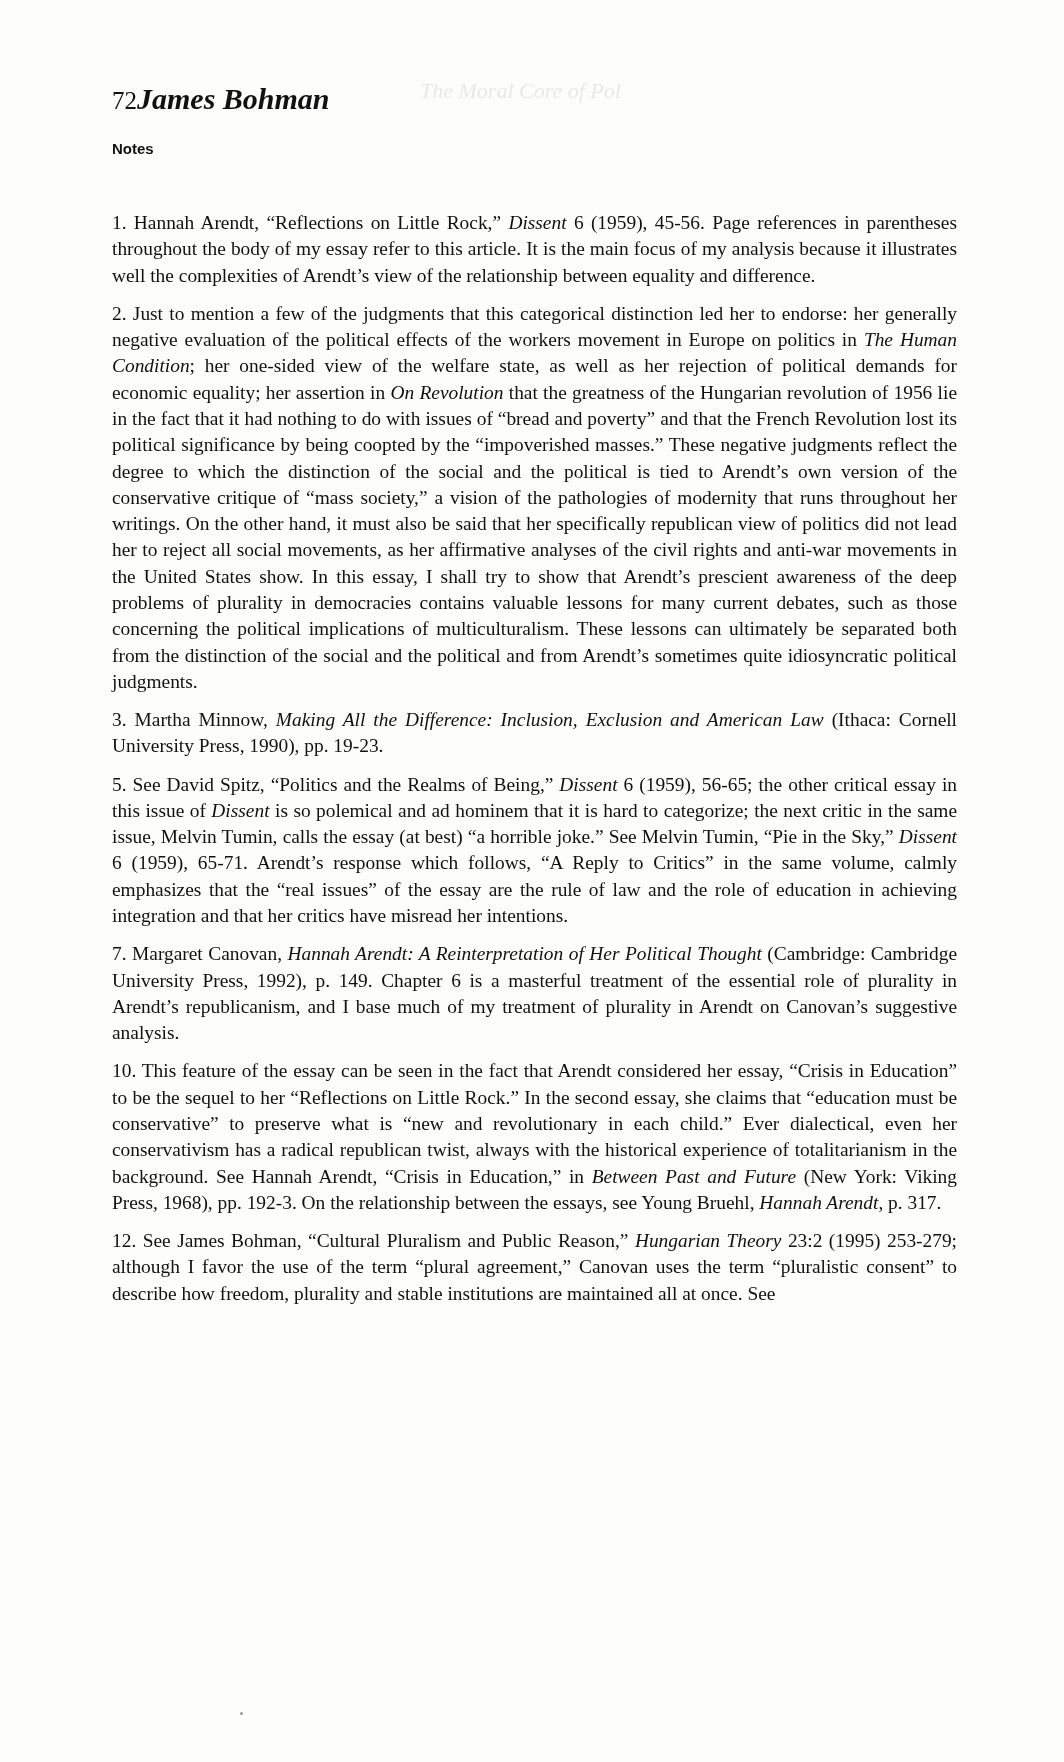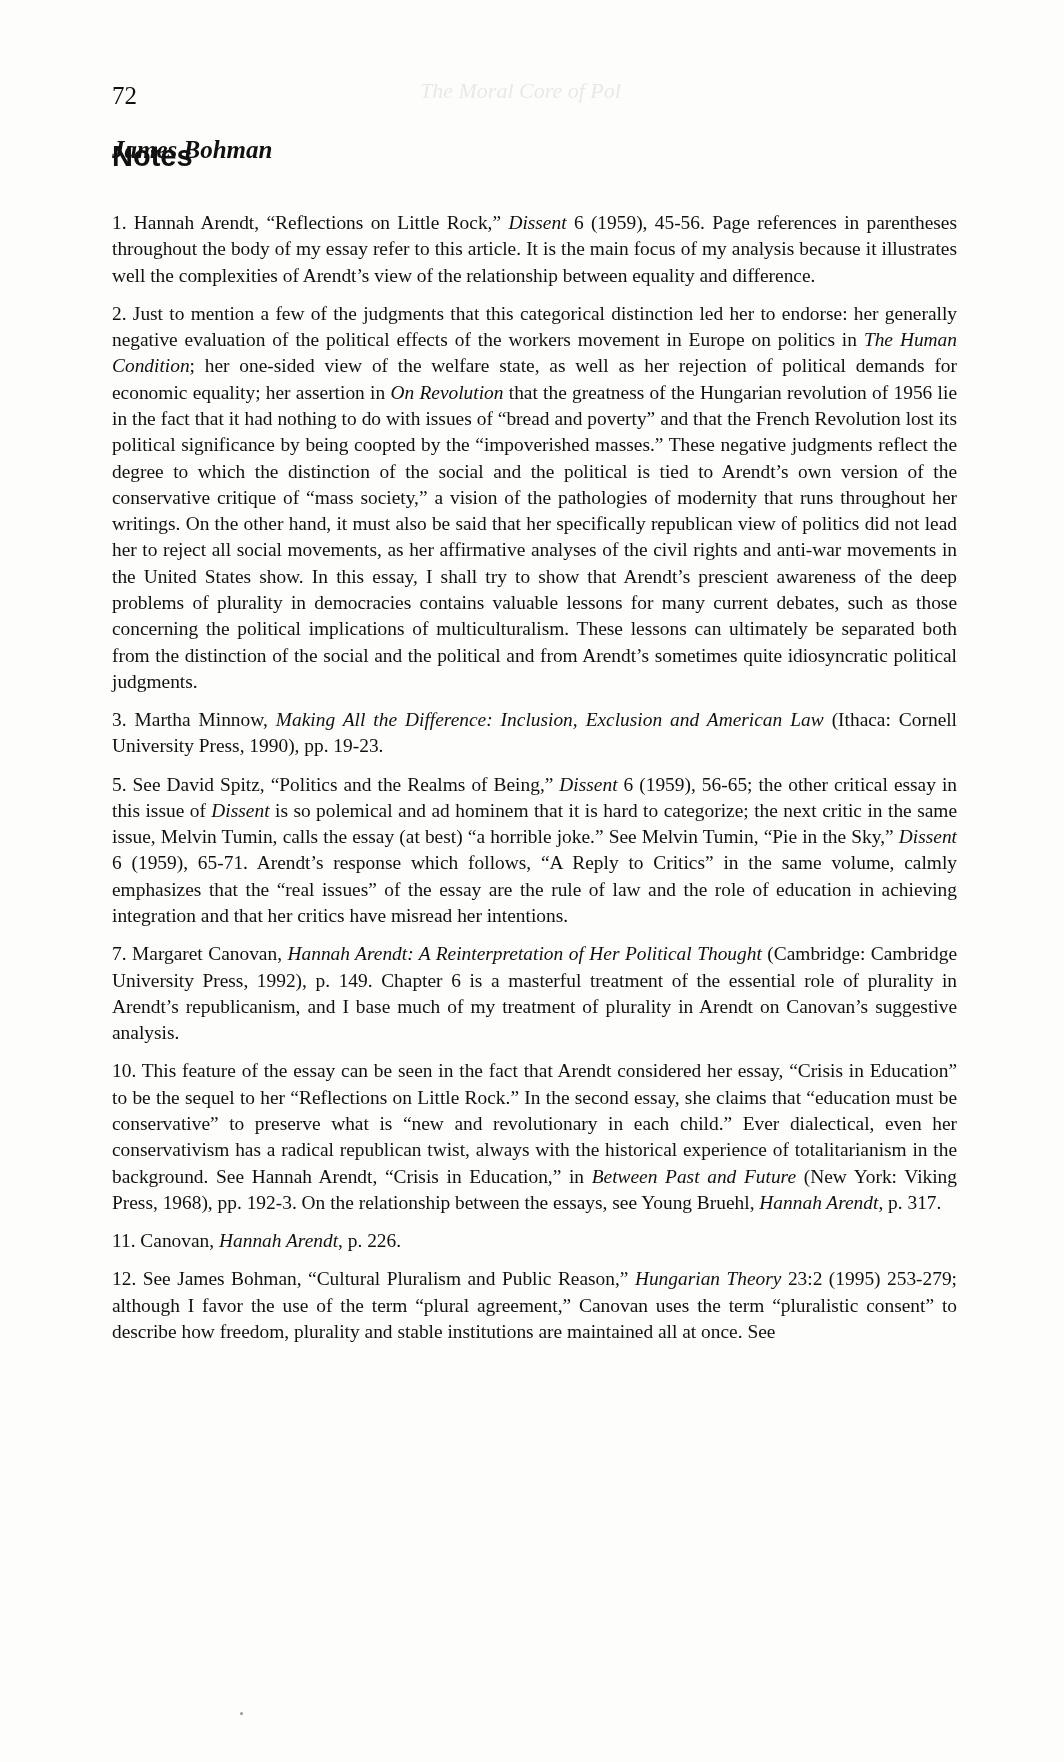--- a/index.html
+++ b/index.html
@@ -30,38 +30,36 @@
     font-style: italic;
     pointer-events: none;
     white-space: nowrap;
   }
   .header {
     position: absolute;
     top: 82px;
     left: 112px;
     display: flex;
     align-items: baseline;
-    gap: 26px;
-    flex-direction: column;
   }
   .folio {
     font-size: 25px;
     font-family: "Liberation Serif", serif;
   }
   .running-title {
-    font-size: 25px;
+    font-size: 30px;
     font-style: italic;
     font-weight: 700;
     font-family: "Liberation Serif", serif;
   }
   .notes-heading {
     position: absolute;
     top: 140px;
     left: 112px;
-    font-size: 29px;
+    font-size: 15px;
     font-weight: 700;
     font-family: "Liberation Sans", sans-serif;
   }
   .body-col {
     position: absolute;
     top: 198px;
     left: 112px;
     width: 845px;
   }
   .note {
@@ -98,18 +96,17 @@
 
   <div class="notes-heading">Notes</div>
 
   <div class="body-col">
     <p class="note" id="n0">1. Hannah Arendt, “Reflections on Little Rock,” <i>Dissent</i> 6 (1959), 45-56. Page references in parentheses throughout the body of my essay refer to this article. It is the main focus of my analysis because it illustrates well the complexities of Arendt’s view of the relationship between equality and difference.</p>
     <p class="note" id="n1">2. Just to mention a few of the judgments that this categorical distinction led her to endorse: her generally negative evaluation of the political effects of the workers movement in Europe on politics in <i>The Human Condition</i>; her one-sided view of the welfare state, as well as her rejection of political demands for economic equality; her assertion in <i>On Revolution</i> that the greatness of the Hungarian revolution of 1956 lie in the fact that it had nothing to do with issues of “bread and poverty” and that the French Revolution lost its political significance by being coopted by the “impoverished masses.” These negative judgments reflect the degree to which the distinction of the social and the political is tied to Arendt’s own version of the conservative critique of “mass society,” a vision of the pathologies of modernity that runs throughout her writings. On the other hand, it must also be said that her specifically republican view of politics did not lead her to reject all social movements, as her affirmative analyses of the civil rights and anti-war movements in the United States show. In this essay, I shall try to show that Arendt’s prescient awareness of the deep problems of plurality in democracies contains valuable lessons for many current debates, such as those concerning the political implications of multiculturalism. These lessons can ultimately be separated both from the distinction of the social and the political and from Arendt’s sometimes quite idiosyncratic political judgments.</p>
     <p class="note" id="n2">3. Martha Minnow, <i>Making All the Difference: Inclusion, Exclusion and American Law</i> (Ithaca: Cornell University Press, 1990), pp. 19-23.</p>
     <p class="note" id="n4">5. See David Spitz, “Politics and the Realms of Being,” <i>Dissent</i> 6 (1959), 56-65; the other critical essay in this issue of <i>Dissent</i> is so polemical and ad hominem that it is hard to categorize; the next critic in the same issue, Melvin Tumin, calls the essay (at best) “a horrible joke.” See Melvin Tumin, “Pie in the Sky,” <i>Dissent</i> 6 (1959), 65-71. Arendt’s response which follows, “A Reply to Critics” in the same volume, calmly emphasizes that the “real issues” of the essay are the rule of law and the role of education in achieving integration and that her critics have misread her intentions.</p>
     <p class="note" id="n6">7. Margaret Canovan, <i>Hannah Arendt: A Reinterpretation of Her Political Thought</i> (Cambridge: Cambridge University Press, 1992), p. 149. Chapter 6 is a masterful treatment of the essential role of plurality in Arendt’s republicanism, and I base much of my treatment of plurality in Arendt on Canovan’s suggestive analysis.</p>
     <p class="note" id="n9">10. This feature of the essay can be seen in the fact that Arendt considered her essay, “Crisis in Education” to be the sequel to her “Reflections on Little Rock.” In the second essay, she claims that “education must be conservative” to preserve what is “new and revolutionary in each child.” Ever dialectical, even her conservativism has a radical republican twist, always with the historical experience of totalitarianism in the background. See Hannah Arendt, “Crisis in Education,” in <i>Between Past and Future</i> (New York: Viking Press, 1968), pp. 192-3. On the relationship between the essays, see Young Bruehl, <i>Hannah Arendt</i>, p. 317.</p>
-    <p class="note" id="n10">11. Canovan, <i>Hannah Arendt</i>, p. 226.</p>
     <p class="note" id="n11">12. See James Bohman, “Cultural Pluralism and Public Reason,” <i>Hungarian Theory</i> 23:2 (1995) 253-279; although I favor the use of the term “plural agreement,” Canovan uses the term “pluralistic consent” to describe how freedom, plurality and stable institutions are maintained all at once. See</p>
   </div>
 
   <div class="bottom-dot"></div>
 </div>
 
 </body></html>

